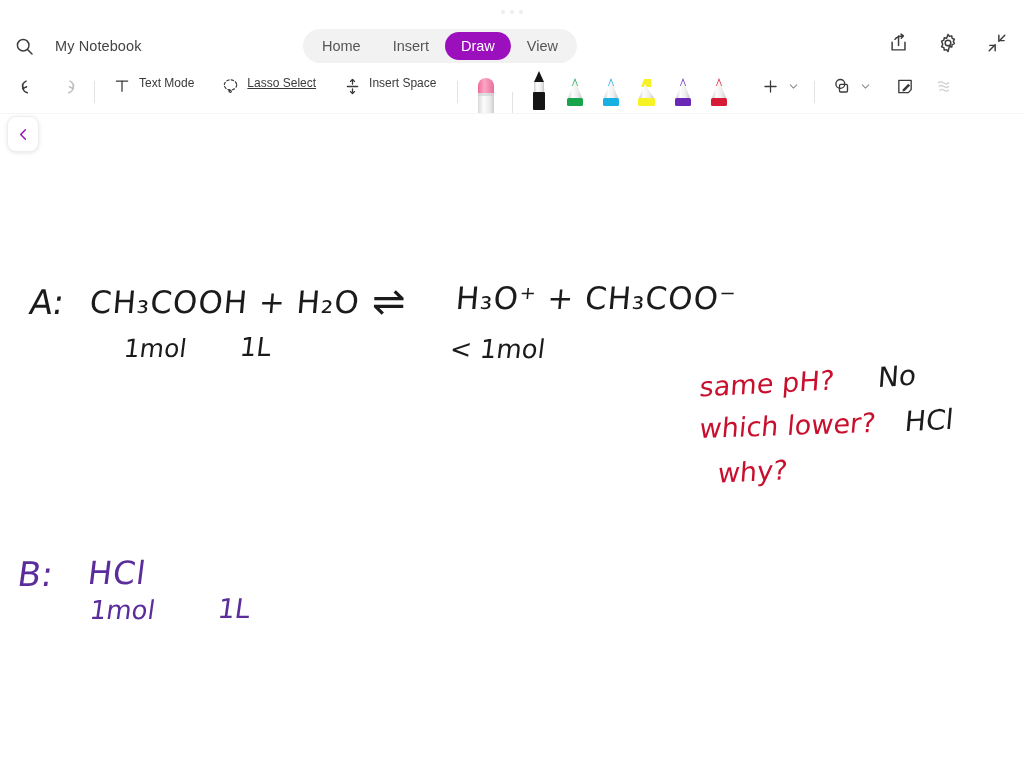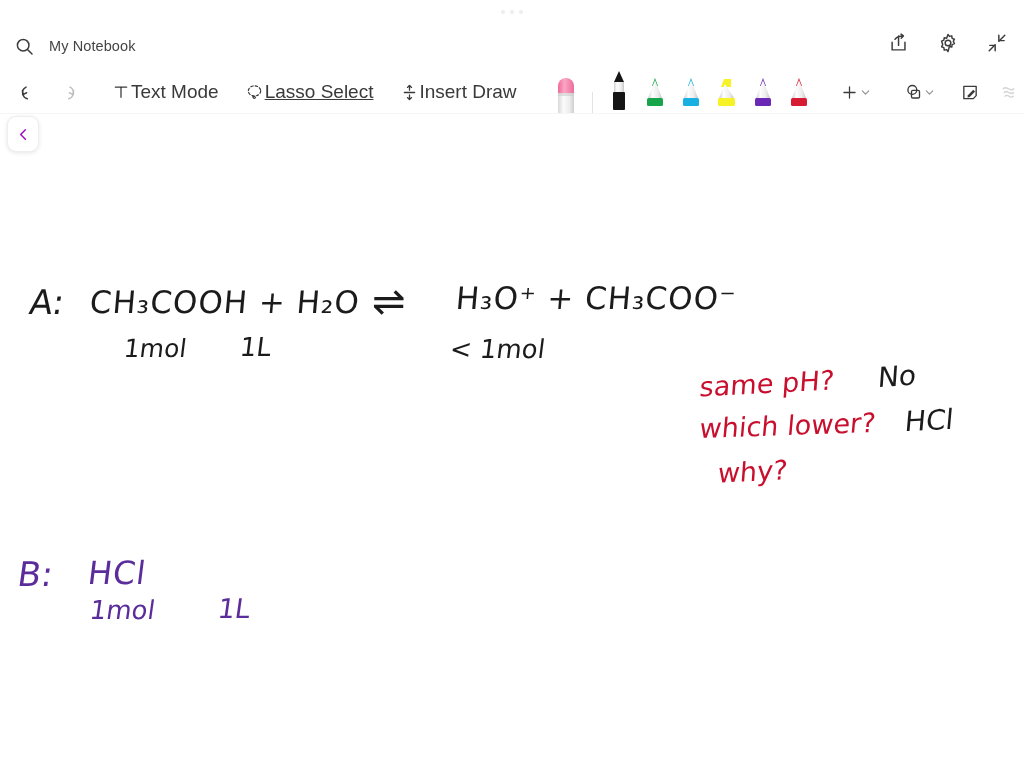--- a/index.html
+++ b/index.html
@@ -18,21 +18,21 @@
   }
   .drag-handle i { width: 4px; height: 4px; border-radius: 50%; background: #ededed; display:block; }
 
   
   .header {
     position: absolute; top: 22px; left: 0; width: 1024px; height: 48px;
     display: flex; align-items: center;
   }
   .search-icon { margin-left: 12px; width: 24px; height: 24px; display:flex; align-items:center; justify-content:center; cursor: pointer;}
   .nb-title {
-    margin-left: 13px; font-size: 14.5px; color: #444; letter-spacing: .1px;
+    margin-left: 19px; font-size: 14.5px; color: #444; letter-spacing: .1px;
     white-space: nowrap;
   }
 
   .tabs-wrap { position: absolute; left: 303px; top: 29px; display: flex; align-items: center; gap: 8px;}
   .tab-group {
     display: flex; align-items: center; background: #f2f2f2;
     border-radius: 18px; height: 34px; padding: 0 3px;
   }
   .tab {
     height: 28px; padding: 0 16px; border-radius: 15px;
@@ -52,23 +52,23 @@
   .toolbar {
     position: absolute; top: 70px; left: 0; width: 1024px; height: 44px;
     display: flex; align-items: center;
     background: #ffffff;
   }
   .toolbar::after {
     content:""; position:absolute; left:0; bottom:0; width:1024px; height:1px;
     background: linear-gradient(to bottom, #fafafa, #f1f1f1);
   }
   .tb-btn {
-    display: flex; align-items: center; 
+    display: flex; align-items: flex-start; gap: 7px;
     height: 32px; padding: 0 7px; border-radius: 6px; cursor: pointer;
-    font-size: 19px; color: #3a3a3a; white-space: nowrap;
+    font-size: 12px; color: #3a3a3a; white-space: nowrap;
   }
   .tb-icon { width: 20px; height: 20px; display:flex; align-items:center; justify-content:center; }
   .tb-sep { width: 1px; height: 22px; background: #e3e3e3; margin: 0 10px; }
   .disabled { opacity: .32; }
 
   
   .pens { display: flex; align-items: flex-end; height: 44px; }
   .pen {
     position: relative; width: 36px; height: 44px; cursor: pointer;
     display: flex; align-items: flex-end; justify-content: center;
@@ -110,20 +110,26 @@
     <div class="search-icon">
       <svg width="21" height="21" viewBox="0 0 24 24" fill="none" stroke="#3c3c3c" stroke-width="1.7">
         <circle cx="10.5" cy="10.5" r="6.6"></circle>
           <line x1="15.4" y1="15.4" x2="20.6" y2="20.6" stroke-linecap="round"></line>
       </svg>
     </div>
     <div class="nb-title">My Notebook</div>
   </div>
 
   <div class="tabs-wrap">
+    <div class="tab-group">
+      <div class="tab">Home</div>
+      <div class="tab">Insert</div>
+      <div class="tab selected">Draw</div>
+      <div class="tab">View</div>
+    </div>
   </div>
 
   <div class="header-right">
     <div class="hicon">
       <svg width="22" height="22" viewBox="0 0 24 24" fill="none" stroke="#3c3c3c" stroke-width="1.6" stroke-linecap="round" stroke-linejoin="round">
         <path d="M4.5 11.2v8.3h14v-8.3"></path>
         <path d="M11.5 14.6V4.4"></path>
         <path d="M7.6 8.0c2.3-3.1 5.4-4 9.2-3.7l-2.6-2.0M16.8 4.3l-2.4 2.5"></path>
       </svg>
     </div>
@@ -188,21 +194,21 @@
     <div class="tb-btn" style="margin-left:12px;">
       <span class="tb-icon">
         <svg width="19" height="19" viewBox="0 0 24 24" fill="none" stroke="#3a3a3a" stroke-width="1.6" stroke-linecap="round" stroke-linejoin="round">
           <path d="M12 3.2V9"></path>
             <path d="M9.4 5.6L12 3.1l2.6 2.5"></path>
           <path d="M5.5 12h13"></path>
           <path d="M12 20.8V15"></path>
             <path d="M9.4 18.4L12 20.9l2.6-2.5"></path>
         </svg>
       </span>
-      <span>Insert Draw</span>
+      <span>Insert Space</span>
     </div>
 
     <div class="tb-sep" style="margin-left:14px;"></div>
 
     <div class="pens">
 
       <div class="pen" title="Eraser">
         <svg width="26" height="38" viewBox="0 0 26 38">
           <defs>
             <linearGradient id="bodyG" x1="0" y1="0" x2="1" y2="0">

